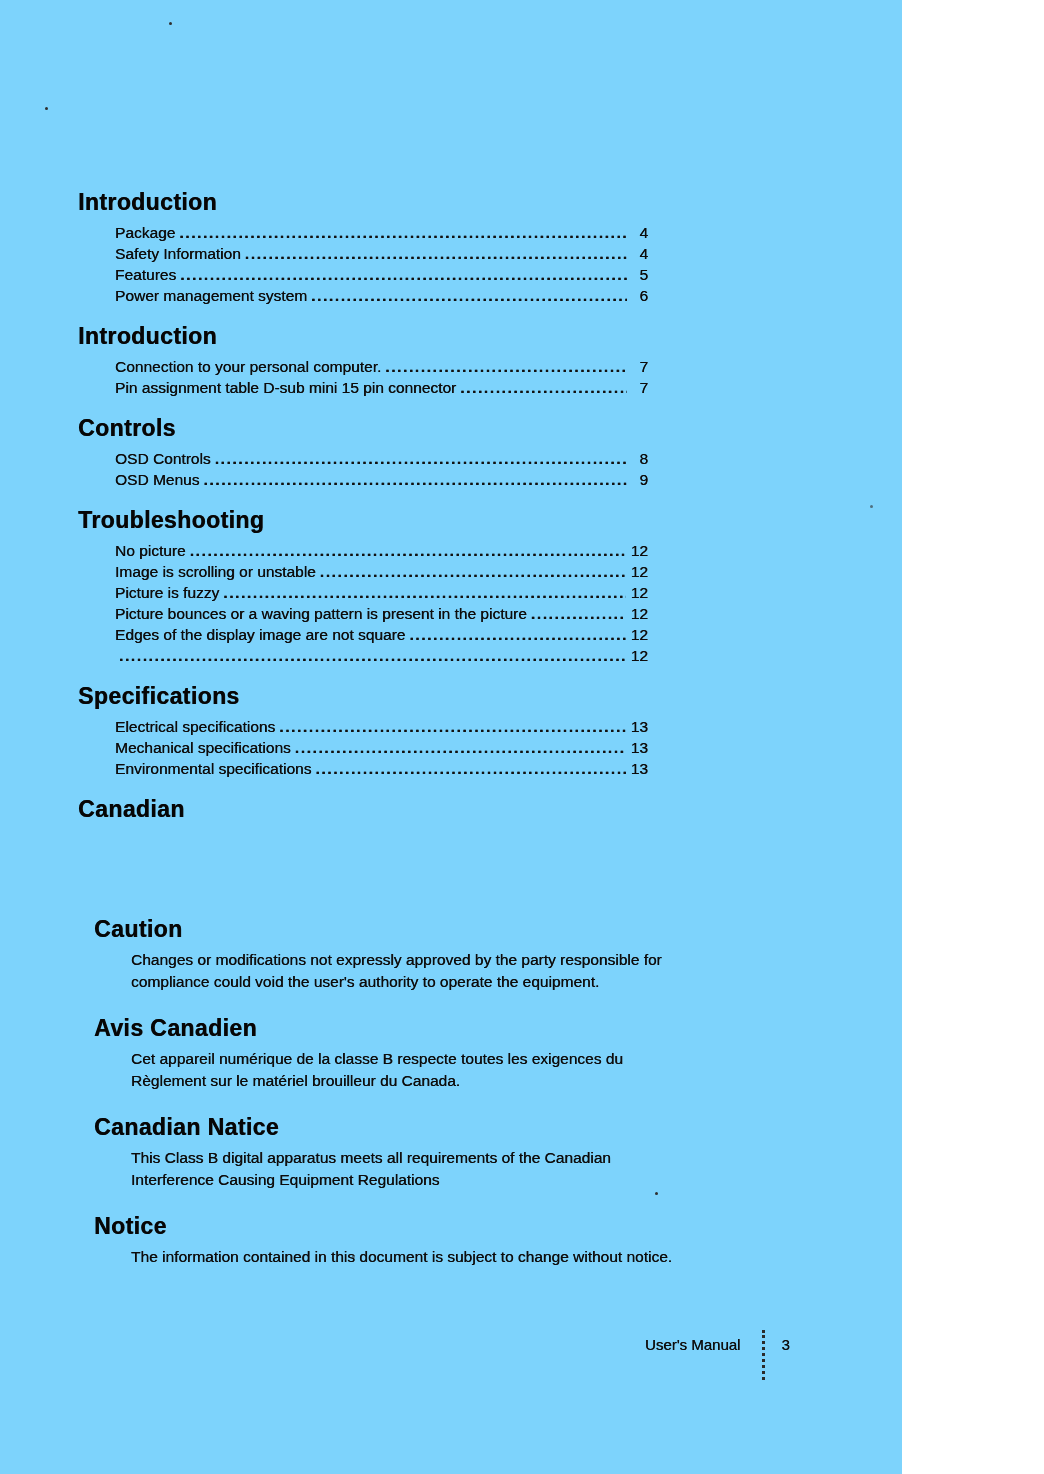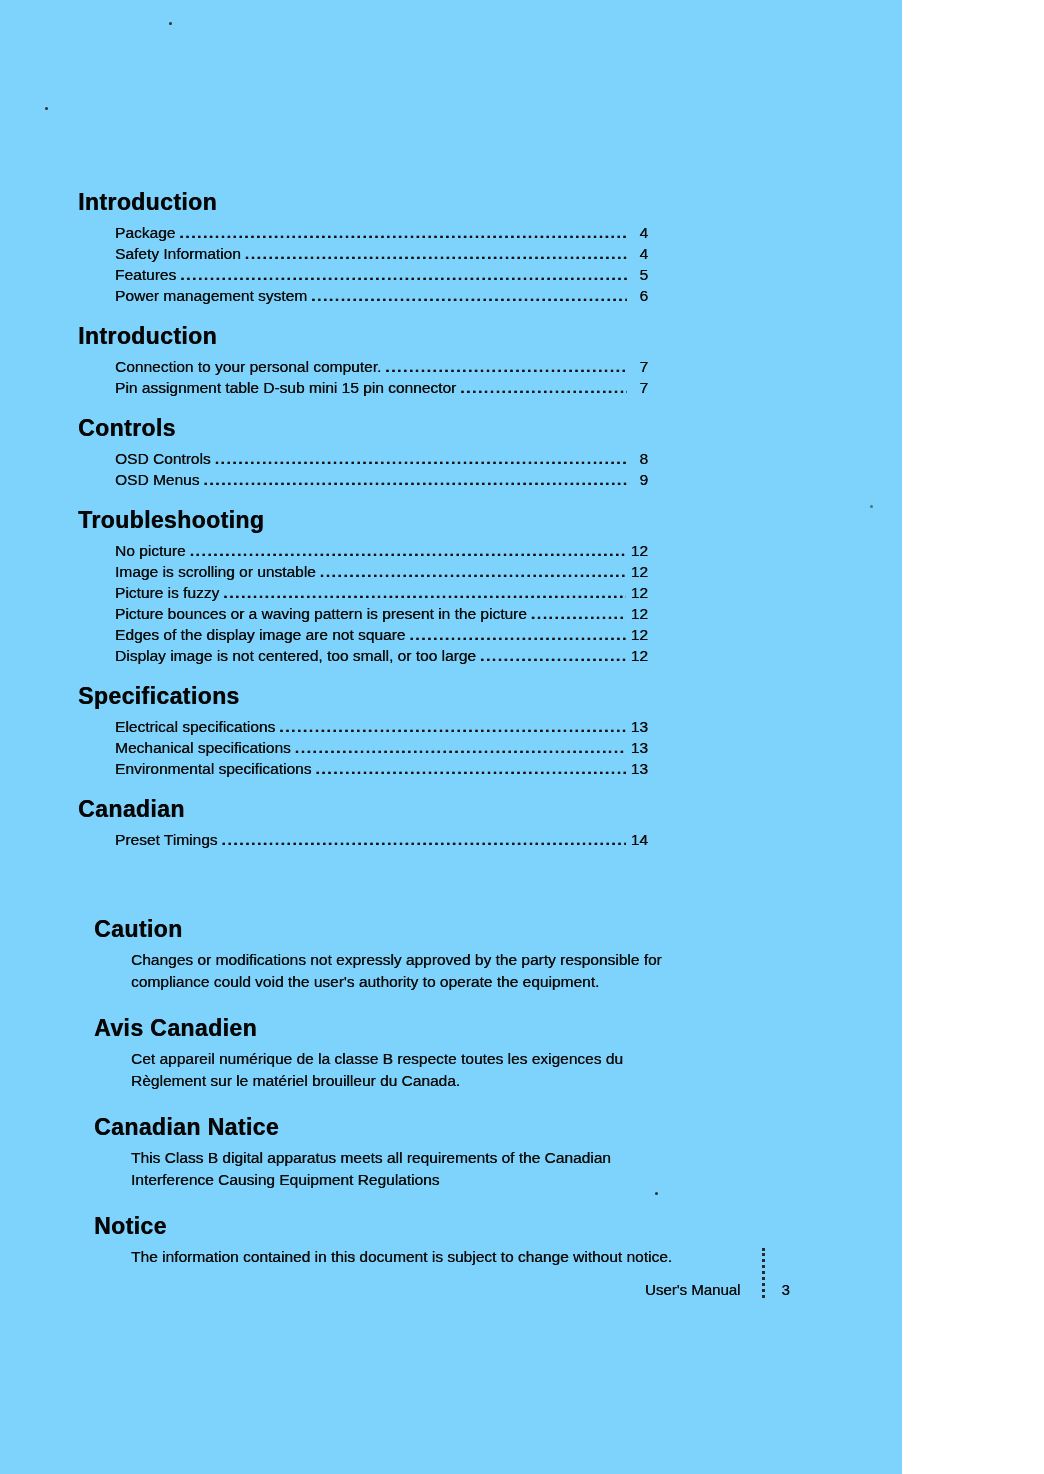--- a/index.html
+++ b/index.html
@@ -66,23 +66,23 @@
     width: 592px;
     font-size: 15.5px;
     line-height: 22px;
     white-space: pre-line;
     text-shadow: 0.3px 0 0 #222;
   }
   
   .footer {
     position: absolute;
     left: 645px;
-    top: 1248px;
+    top: 1330px;
     display: flex;
-    align-items: flex-end;
+    align-items: flex-start;
     font-size: 15px;
     text-shadow: 0.3px 0 0 #222;
   }
   .footer-label { padding-top: 6px; }
   .footer-divider {
     border-left: 3px dotted #2a2a2a;
     height: 50px;
     margin: 0 16px 0 22px;
   }
   .footer-page { padding-top: 6px; }
@@ -178,21 +178,20 @@
     <span class="toc-label">Picture bounces or a waving pattern is present in the picture</span>
     <span class="toc-dots"></span>
     <span class="toc-page">12</span>
   </div>
           <div class="toc-row">
     <span class="toc-label">Edges of the display image are not square</span>
     <span class="toc-dots"></span>
     <span class="toc-page">12</span>
   </div>
           <div class="toc-row">
-    <span class="toc-label">Display image is not centered, too small, or too large</span>
     <span class="toc-dots"></span>
     <span class="toc-page">12</span>
   </div>
         </div>
   </section>
       <section class="toc-section">
     <h2 class="heading">Specifications</h2>
     <div class="entries">
           <div class="toc-row">
     <span class="toc-label">Electrical specifications</span>
@@ -206,27 +205,20 @@
   </div>
           <div class="toc-row">
     <span class="toc-label">Environmental specifications</span>
     <span class="toc-dots"></span>
     <span class="toc-page">13</span>
   </div>
         </div>
   </section>
       <section class="toc-section">
     <h2 class="heading">Canadian</h2>
-    <div class="entries">
-          <div class="toc-row">
-    <span class="toc-label">Preset Timings</span>
-    <span class="toc-dots"></span>
-    <span class="toc-page">14</span>
-  </div>
-        </div>
   </section>
     </main>
 
   <section class="notes" id="notes-root">
       <section class="note">
     <h2 class="heading">Caution</h2>
     <p class="note-text">Changes or modifications not expressly approved by the party responsible for
 compliance could void the user's authority to operate the equipment.</p>
   </section>
       <section class="note">

